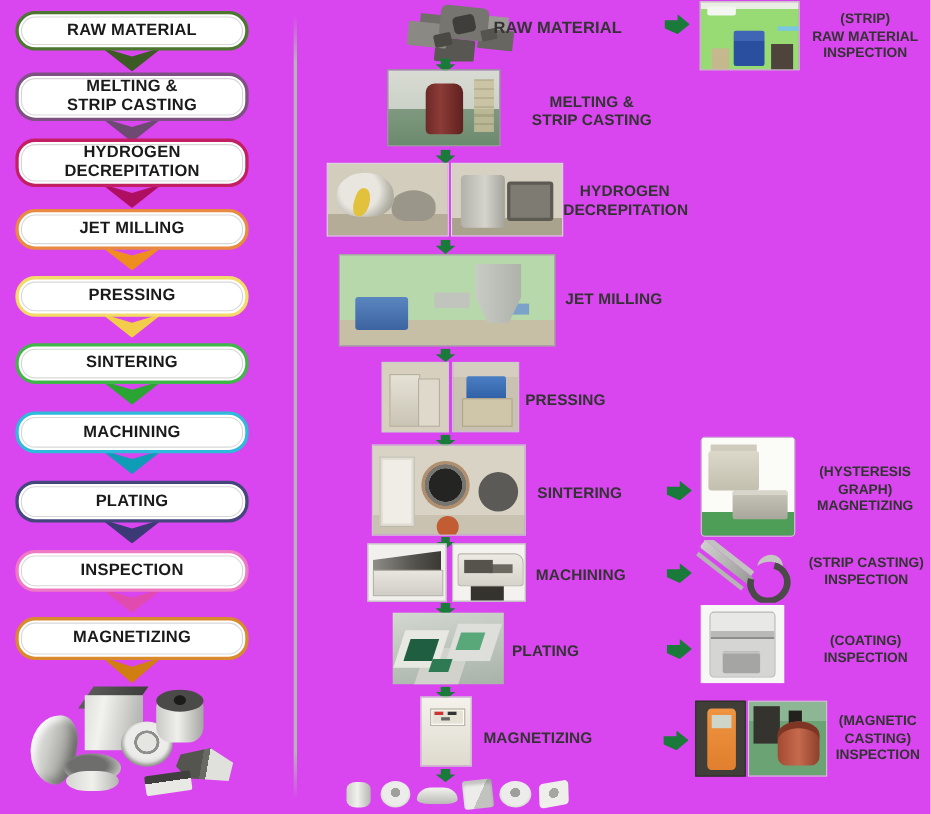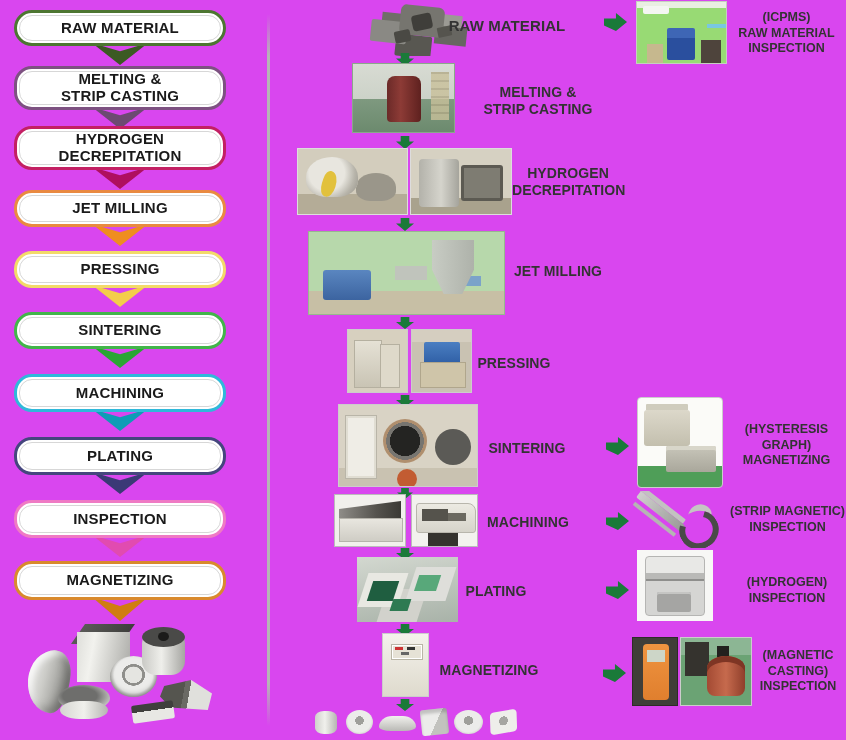--- a/index.html
+++ b/index.html
@@ -278,38 +278,38 @@
     <span class="mm mm-cyl"></span>
     <span class="mm mm-ring"></span>
     <span class="mm mm-arc"></span>
     <span class="mm mm-cube"></span>
     <span class="mm mm-ring2"></span>
     <span class="mm mm-sqring"></span>
   </div>
 
   <div class="aright" style="left:604px;top:13px;width:23px;height:18px"></div>
   <div class="ph ph-icpms" style="left:636px;top:1px;width:91px;height:63px"></div>
-  <div class="rlbl" style="left:727px;top:10px;width:119px">(ICPMS)
+  <div class="rlbl" style="left:727px;top:10px;width:119px">(STRIP)
 RAW MATERIAL
 INSPECTION</div>
 
   <div class="aright" style="left:606px;top:437px;width:23px;height:18px"></div>
   <div class="ph ph-hyst" style="left:637px;top:397px;width:86px;height:91px"></div>
   <div class="rlbl" style="left:727px;top:422px;width:119px">(HYSTERESIS
 GRAPH)
 MAGNETIZING</div>
 
   <div class="aright" style="left:606px;top:512px;width:23px;height:18px"></div>
   <div class="ph ph-calip" style="left:633px;top:491px;width:98px;height:57px"></div>
-  <div class="rlbl" style="left:729px;top:504px;width:117px">(STRIP MAGNETIC)
+  <div class="rlbl" style="left:729px;top:504px;width:117px">(STRIP CASTING)
 INSPECTION</div>
 
   <div class="aright" style="left:606px;top:581px;width:23px;height:18px"></div>
   <div class="ph ph-coat" style="left:637px;top:550px;width:76px;height:71px"></div>
-  <div class="rlbl" style="left:733px;top:575px;width:108px">(HYDROGEN)
+  <div class="rlbl" style="left:733px;top:575px;width:108px">(COATING)
 INSPECTION</div>
 
   <div class="aright" style="left:603px;top:664px;width:23px;height:18px"></div>
   <div class="ph ph-gauss" style="left:632px;top:637px;width:46px;height:69px"></div>
   <div class="ph ph-coil" style="left:680px;top:637px;width:72px;height:69px"></div>
   <div class="rlbl" style="left:750px;top:648px;width:96px">(MAGNETIC
 CASTING)
 INSPECTION</div>
 
 </div>

